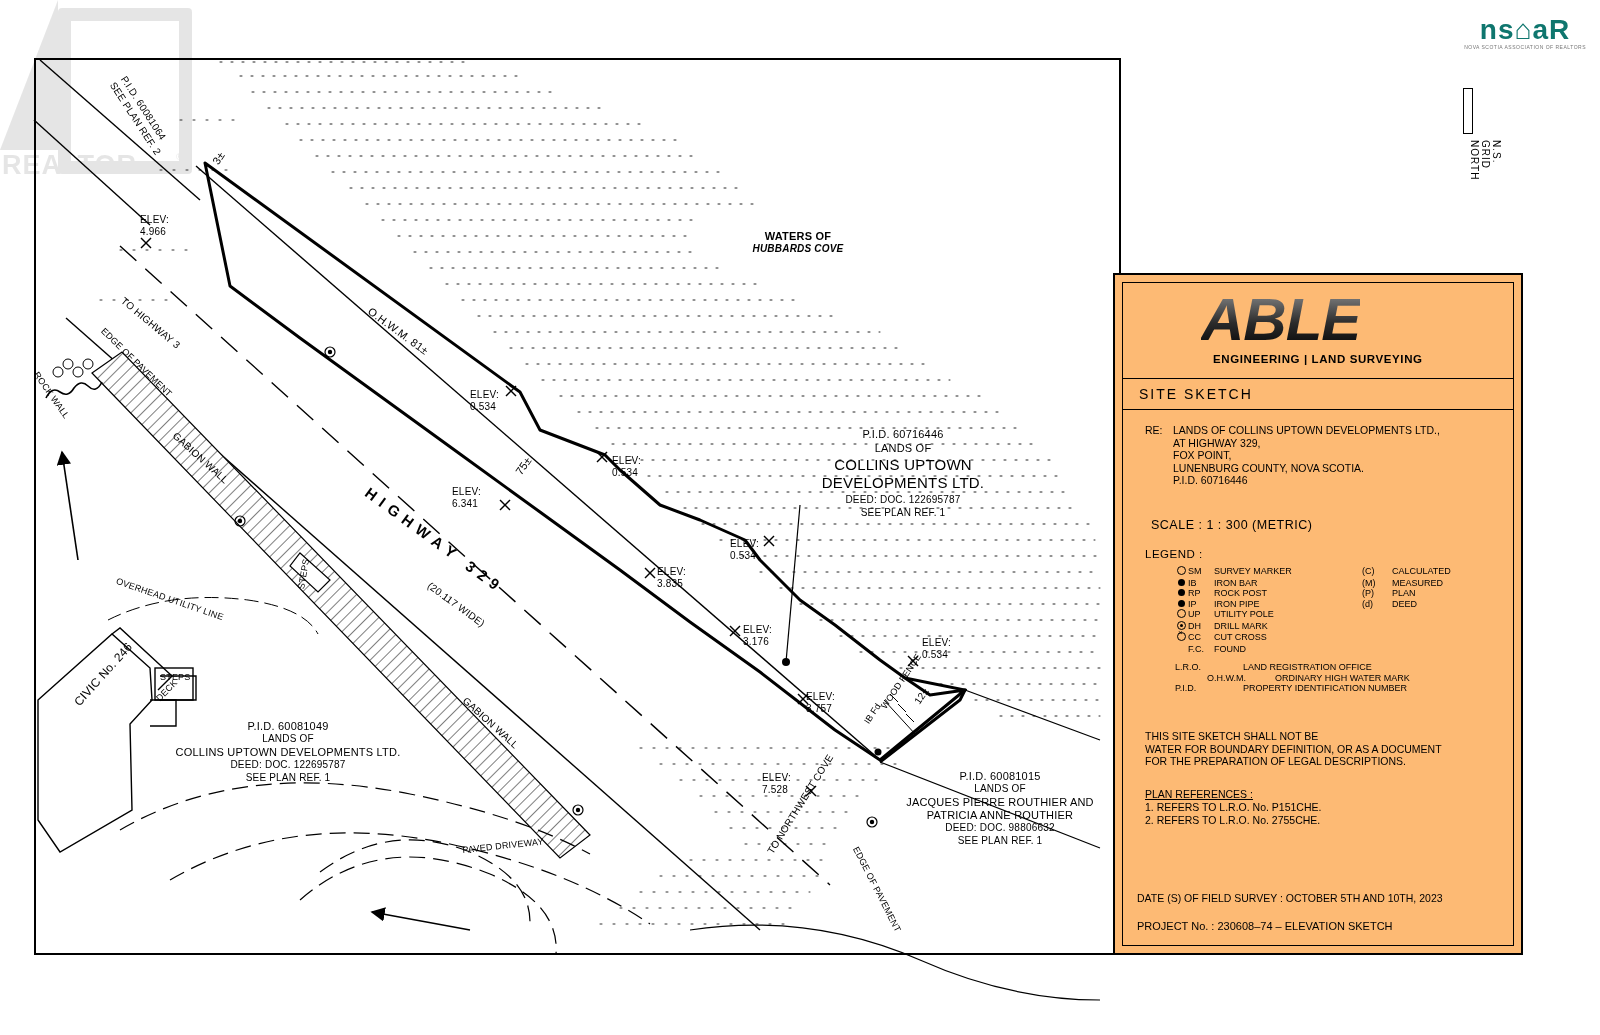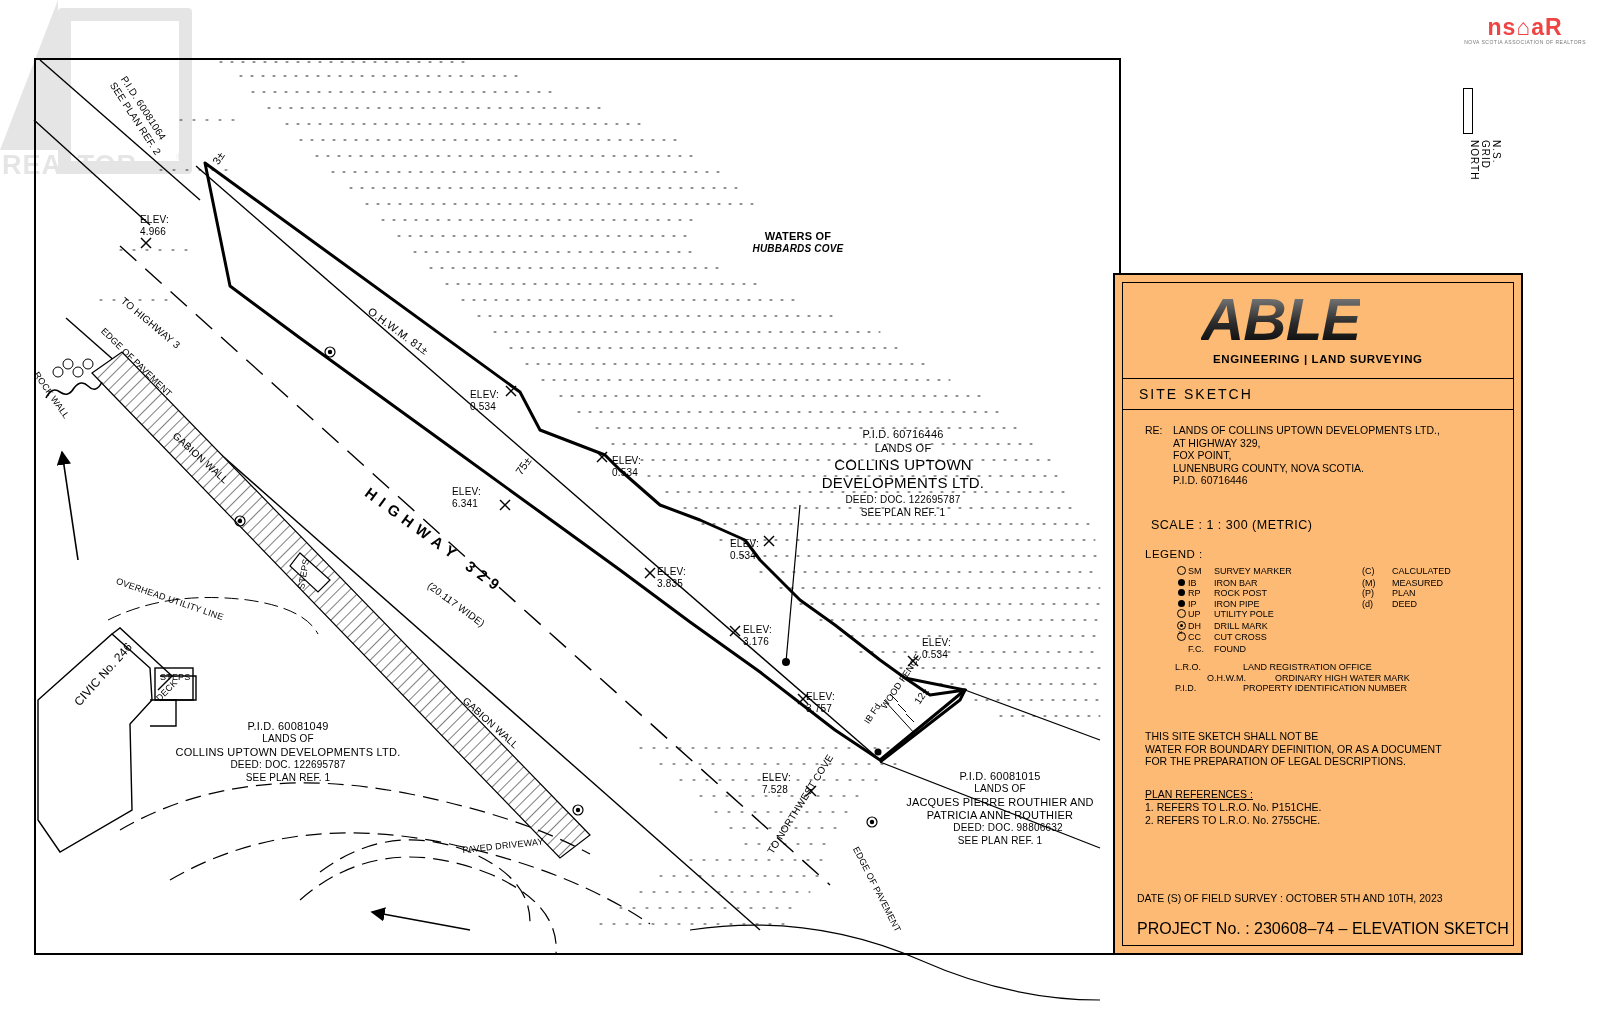--- a/index.html
+++ b/index.html
@@ -18,21 +18,21 @@
   
   .realtor{position:absolute;left:0;top:0;width:190px;height:200px;opacity:.22;}
   .realtor .rbox{position:absolute;left:58px;top:8px;width:108px;height:140px;border:13px solid #8c8c8c;border-radius:4px;}
   .realtor .rleg{position:absolute;left:0;top:0;width:0;height:0;
        border-left:58px solid transparent;border-bottom:150px solid #8c8c8c;}
   .realtor .rtxt{position:absolute;left:2px;top:150px;font-size:27px;font-weight:bold;color:#8c8c8c;letter-spacing:1px;}
   .realtor .rreg{position:absolute;left:176px;top:152px;font-size:9px;color:#8c8c8c;}
 
   
   .nsar{position:absolute;right:14px;top:14px;text-align:center;color:#444;}
-  .nsar .big{font-size:23px;font-weight:bold;letter-spacing:1px;color:#ef4444;}
+  .nsar .big{font-size:28px;font-weight:bold;letter-spacing:1px;color:#0f766e;}
   .nsar .sm{font-size:5px;letter-spacing:.5px;color:#777;margin-top:-2px;}
 
   
   .north{position:absolute;left:1455px;top:88px;}
   .north .bar{position:absolute;left:8px;top:0;width:8px;height:44px;border:1px solid #000;background:#fff;}
   .north .lbl{position:absolute;left:14px;top:52px;writing-mode:vertical-rl;font-size:10px;letter-spacing:1px;}
 
   
   .tb{position:absolute;left:1113px;top:273px;width:406px;height:678px;border:2px solid #000;background:#fdba74;}
   .tb-inner{position:absolute;left:7px;top:7px;width:390px;height:662px;border:1px solid #000;}
@@ -327,21 +327,21 @@
   <div class="t c" style="left:288px;top:720px;font-size:11px;">P.I.D. 60081049</div>
   <div class="t c" style="left:288px;top:733px;font-size:10px;">LANDS OF</div>
   <div class="t c" style="left:288px;top:746px;font-size:11px;">COLLINS UPTOWN DEVELOPMENTS LTD.</div>
   <div class="t c" style="left:288px;top:759px;font-size:10px;">DEED: DOC. 122695787</div>
   <div class="t c" style="left:288px;top:772px;font-size:10px;">SEE PLAN REF. 1</div>
 
   <div class="t c" style="left:1000px;top:770px;font-size:11px;">P.I.D. 60081015</div>
   <div class="t c" style="left:1000px;top:783px;font-size:10px;">LANDS OF</div>
   <div class="t c" style="left:1000px;top:796px;font-size:11px;">JACQUES PIERRE ROUTHIER AND</div>
   <div class="t c" style="left:1000px;top:809px;font-size:11px;">PATRICIA ANNE ROUTHIER</div>
-  <div class="t c" style="left:1000px;top:822px;font-size:10px;margin-left:8px;">DEED: DOC. 98806632</div>
+  <div class="t c" style="left:1000px;top:822px;font-size:10px;">DEED: DOC. 98806632</div>
   <div class="t c" style="left:1000px;top:835px;font-size:10px;">SEE PLAN REF. 1</div>
 
   <div id="elev-layer">
       <div class="t" style="left: 140px; top: 214px; font-size: 10px;"><div>ELEV:</div><div>4.966</div></div>
       <div class="t" style="left: 470px; top: 389px; font-size: 10px;"><div>ELEV:</div><div>0.534</div></div>
       <div class="t" style="left: 612px; top: 455px; font-size: 10px;"><div>ELEV:</div><div>0.534</div></div>
       <div class="t" style="left: 452px; top: 486px; font-size: 10px;"><div>ELEV:</div><div>6.341</div></div>
       <div class="t" style="left: 730px; top: 538px; font-size: 10px;"><div>ELEV:</div><div>0.534</div></div>
       <div class="t" style="left: 657px; top: 566px; font-size: 10px;"><div>ELEV:</div><div>3.835</div></div>
       <div class="t" style="left: 743px; top: 624px; font-size: 10px;"><div>ELEV:</div><div>3.176</div></div>
@@ -448,19 +448,19 @@
           <div>FOR THE PREPARATION OF LEGAL DESCRIPTIONS.</div>
         </div>
 
         <div style="position:absolute;left:22px;top:378px;font-size:10.5px;line-height:13px;">
           <div style="text-decoration:underline;">PLAN REFERENCES :</div>
           <div>1.  REFERS TO L.R.O. No. P151CHE.</div>
           <div>2.  REFERS TO L.R.O. No. 2755CHE.</div>
         </div>
 
         <div style="position:absolute;left:14px;top:482px;font-size:10.5px;">DATE (S) OF FIELD SURVEY : OCTOBER 5TH AND 10TH, 2023</div>
-        <div style="position:absolute;left:14px;top:510px;font-size:16px;">PROJECT No. : 230608–74 – ELEVATION SKETCH</div>
+        <div style="position:absolute;left:14px;top:510px;font-size:11px;">PROJECT No. : 230608–74 – ELEVATION SKETCH</div>
       </div>
 
     </div>
   </div>
 
 </div>
 
 </body></html>

